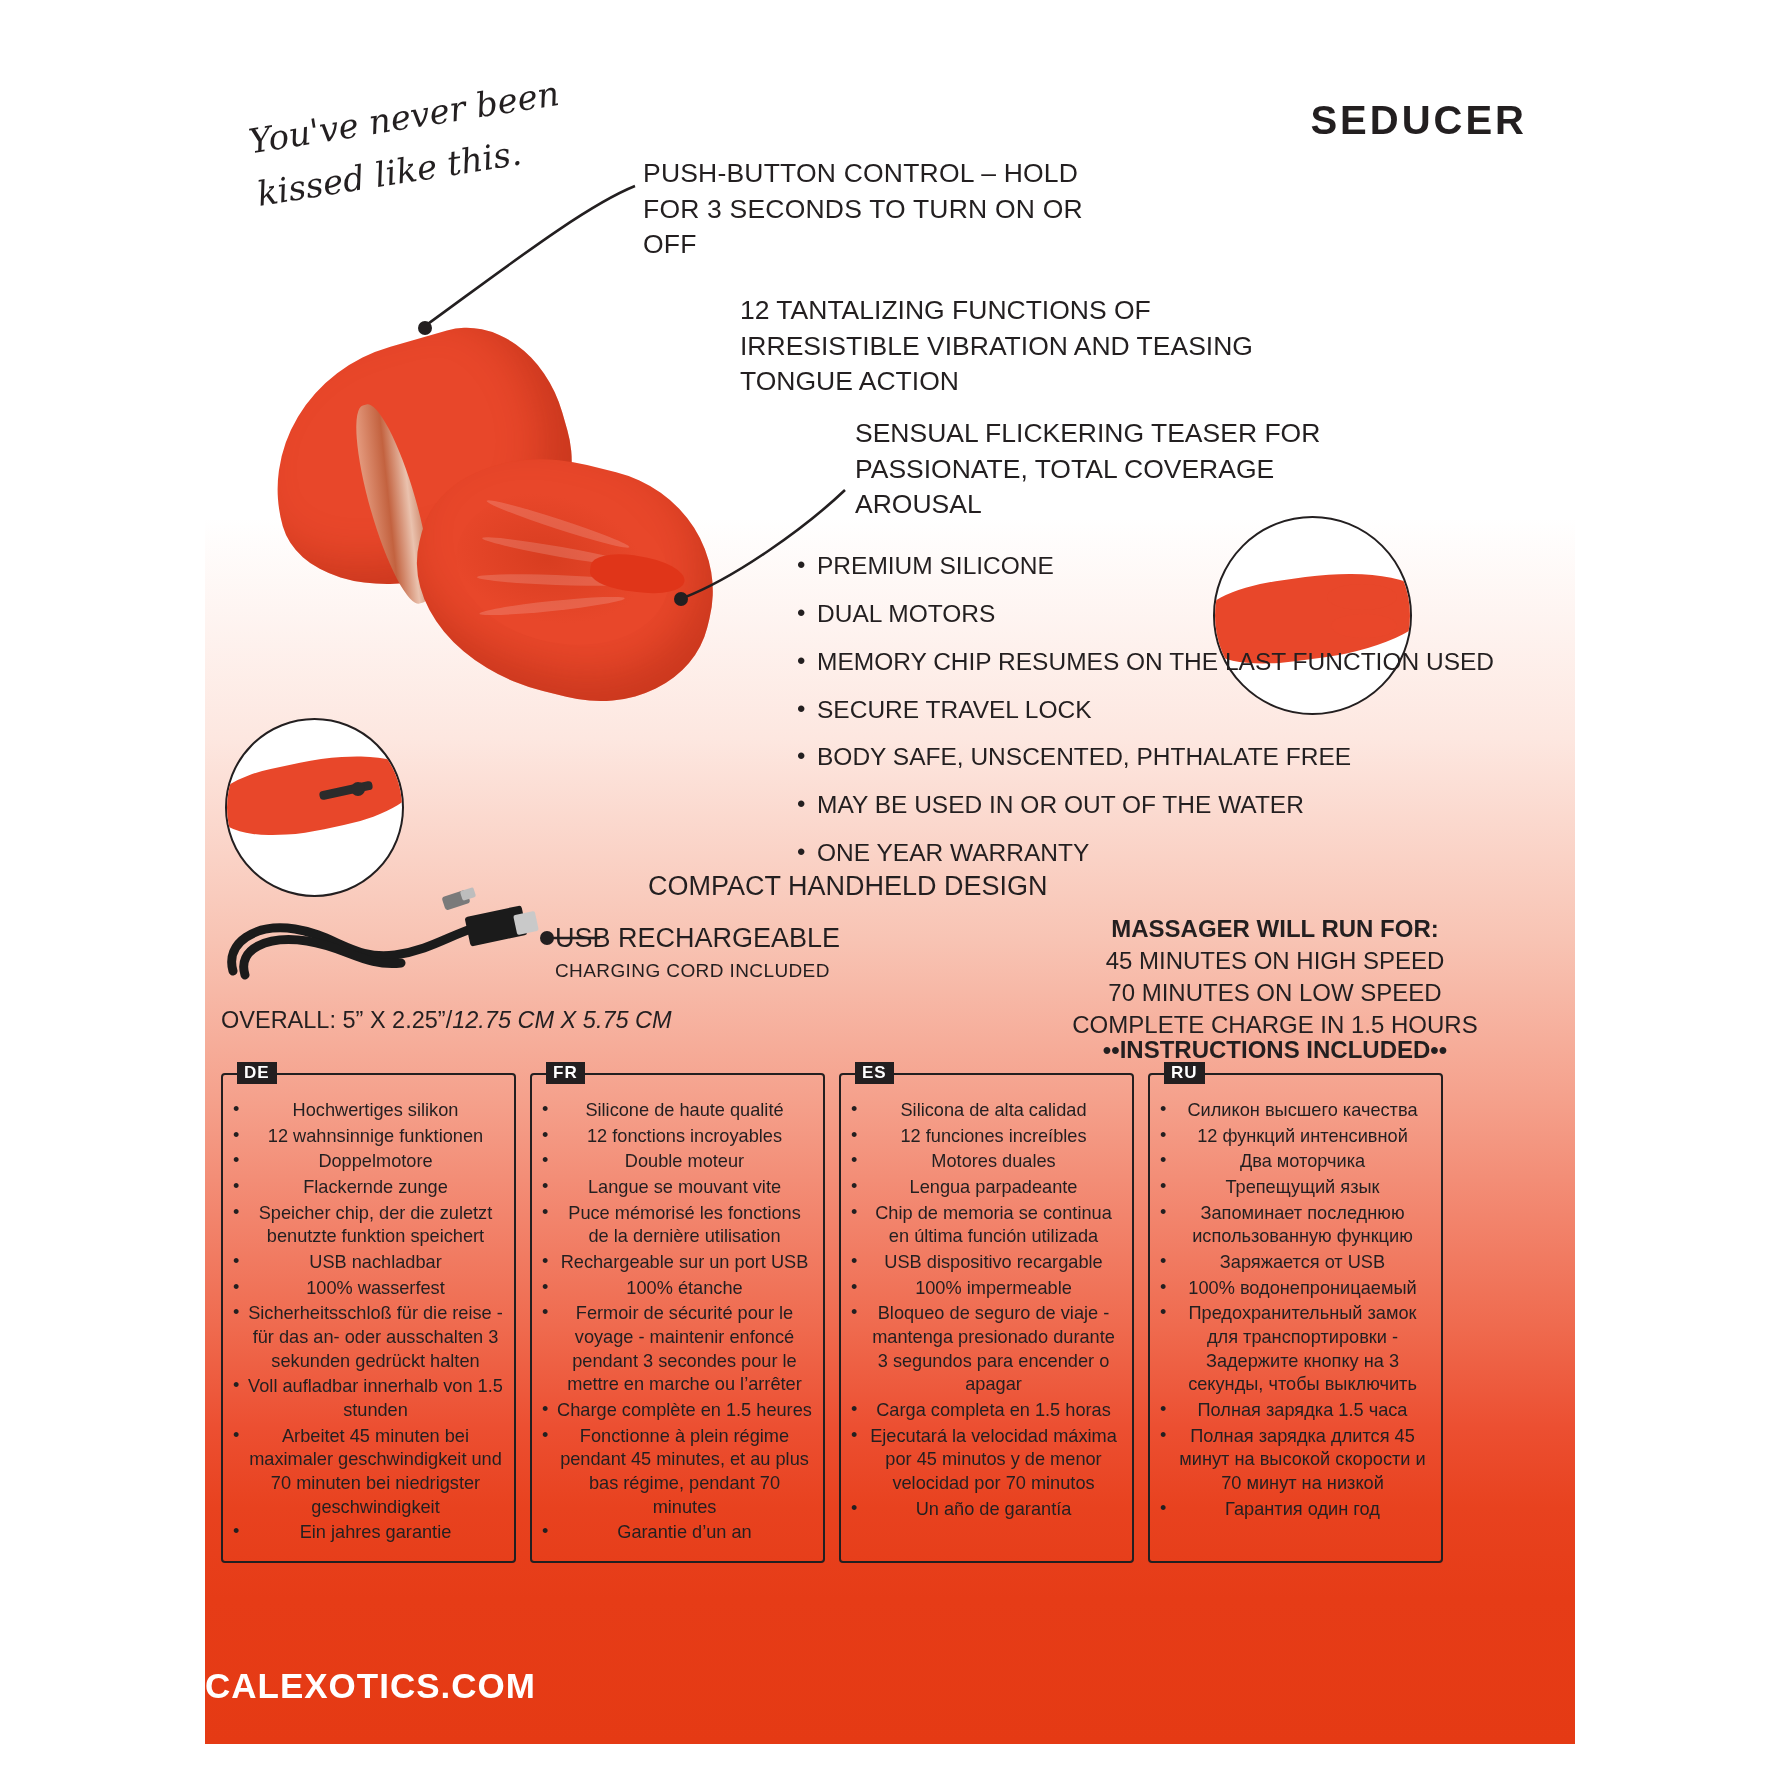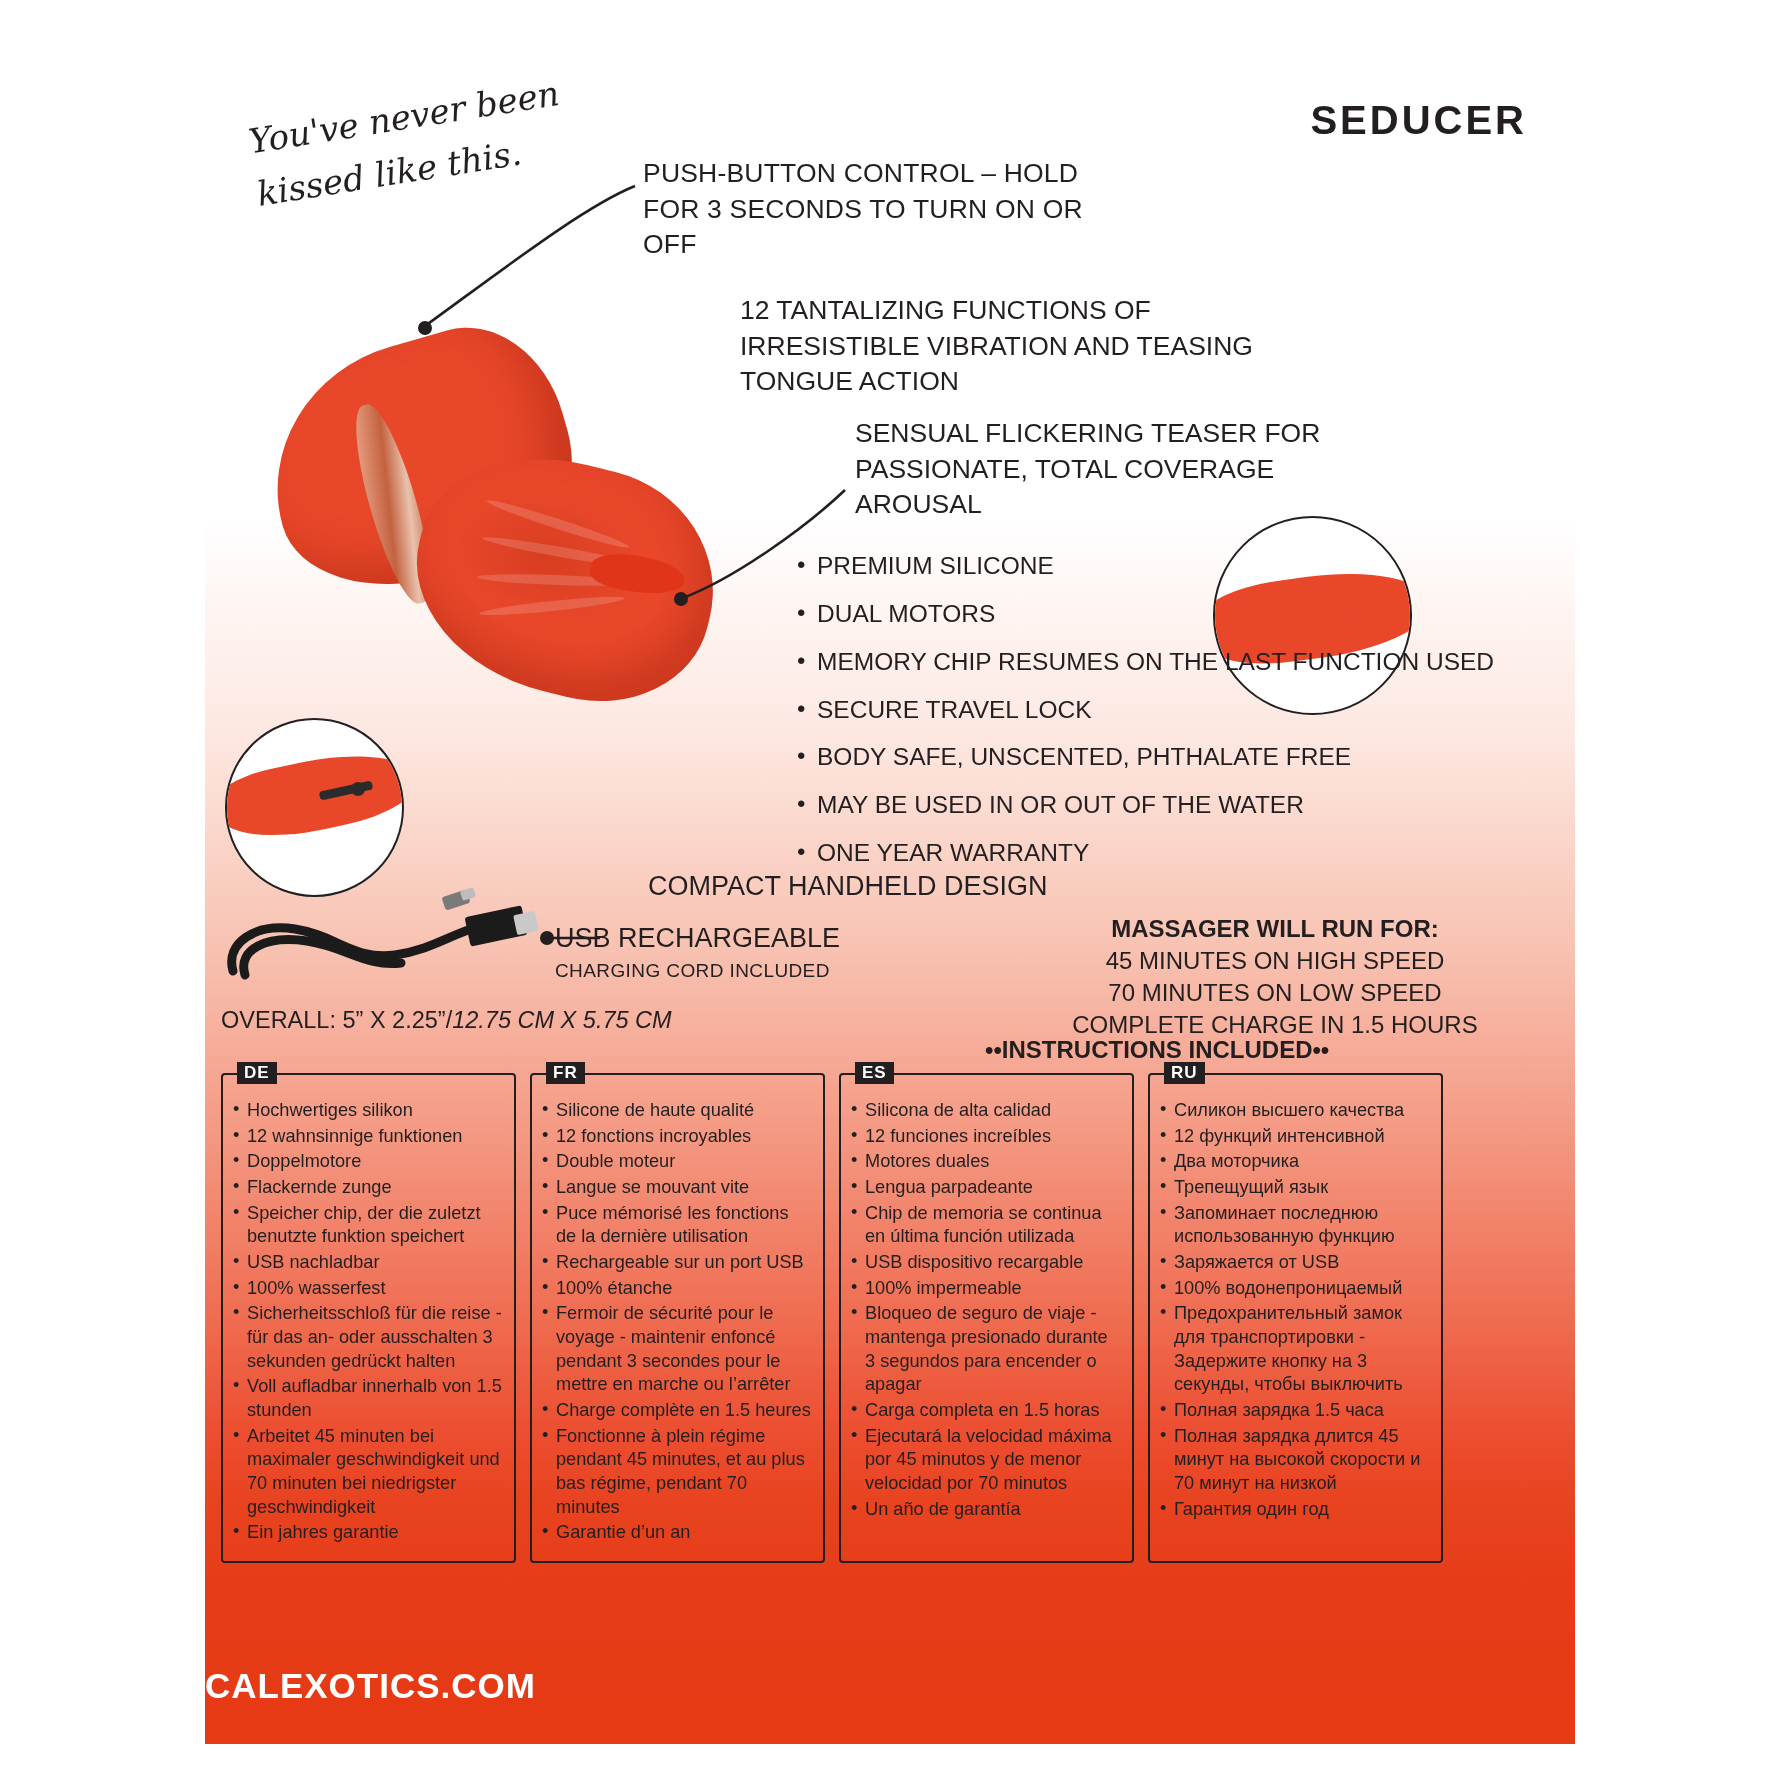--- a/index.html
+++ b/index.html
@@ -156,20 +156,21 @@
     text-align: center;
     font-size: 24px;
     line-height: 1.33;
     color: #231f20;
   }
   .instructions {
     position: absolute;
     left: 780px;
     top: 998px;
     width: 580px;
+    text-align: center;
     font-size: 24px;
     font-weight: bold;
     color: #231f20;
   }
 
   
   .langs {
     position: absolute;
     left: 16px;
     top: 1035px;
@@ -191,21 +192,21 @@
     left: 14px;
     top: -13px;
     background: #231f20;
     color: #ffffff;
     font-size: 17px;
     font-weight: bold;
     letter-spacing: 1px;
     padding: 2px 7px 3px 7px;
     line-height: 1;
   }
-  .lang-box ul { margin: 0; padding: 0; }
+  .lang-box ul { margin: 0; padding: 0; text-align: center; }
   .lang-box li {
     list-style: none;
     position: relative;
     padding-left: 16px;
     font-size: 18.2px;
     line-height: 1.30;
     color: #231f20;
     margin-bottom: 2px;
   }
   .lang-box li:before {

